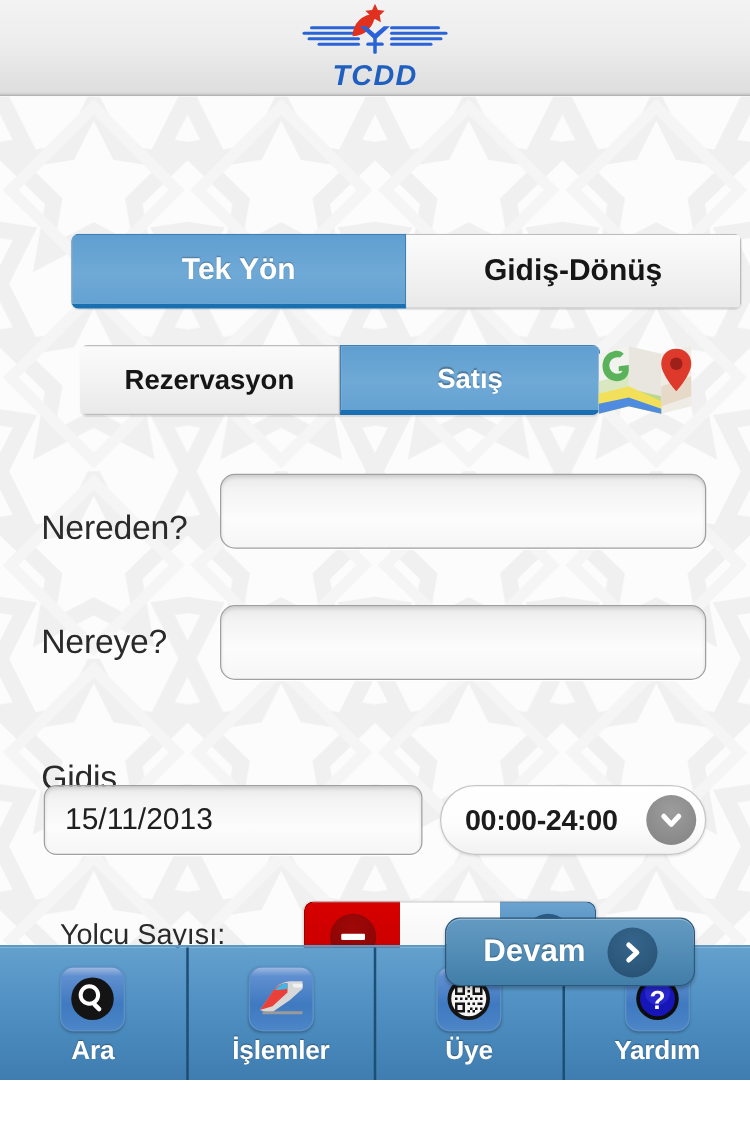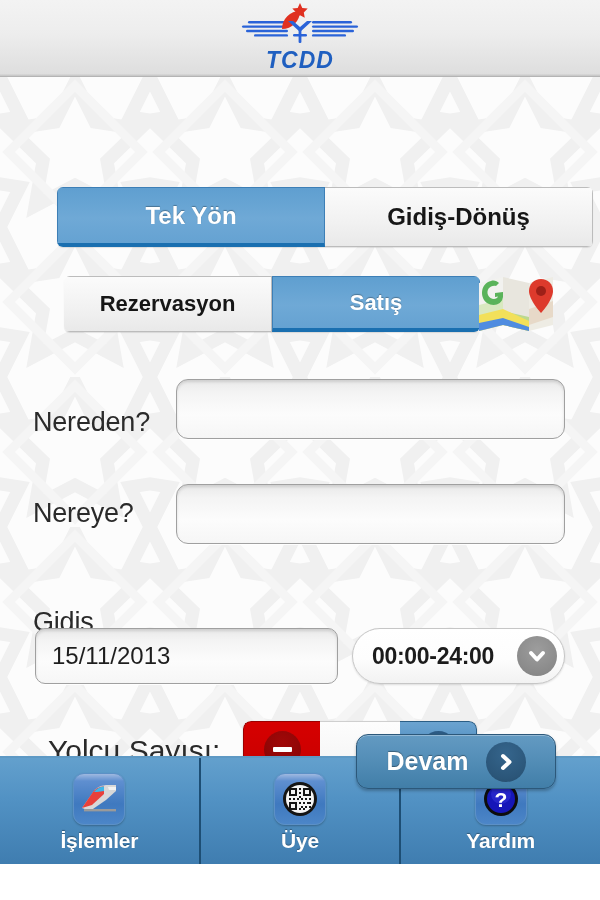--- a/index.html
+++ b/index.html
@@ -140,21 +140,21 @@
     letter-spacing: -0.3px;
   }
   .chev-circle {
     width: 40px; height: 40px; border-radius: 50%;
     background: radial-gradient(circle at 50% 35%, #9d9d9d 0%, #8a8a8a 70%, #7e7e7e 100%);
     display: flex; align-items: center; justify-content: center;
     flex: none;
   }
 
   
-  #label-passengers { position: absolute; top: 657px; left: 48px; font-size: 30px; color: #2a2a2a; text-align: center; }
+  #label-passengers { position: absolute; top: 657px; left: 48px; font-size: 23px; color: #2a2a2a; text-align: center; }
   .stepper {
     position: absolute; top: 644px; left: 243px;
     width: 234px; height: 56px;
     display: flex;
     border-radius: 8px;
     overflow: hidden;
     box-shadow: 0 1px 2px rgba(0,0,0,0.22);
   }
   .step-btn {
     width: 77px; height: 100%;
@@ -382,20 +382,30 @@
     <span class="devam-label">Devam</span>
     <span class="arrow-circle">
       <svg width="22" height="22" viewBox="0 0 22 22">
         <path d="M8 5 L14.5 11 L8 17" fill="none" stroke="#ffffff" stroke-width="4" stroke-linecap="round" stroke-linejoin="round"></path>
       </svg>
     </span>
   </div>
 
   <div class="tabbar">
 
+    <div class="tab">
+      <span class="tab-icon">
+        <svg width="40" height="40" viewBox="0 0 40 40">
+          <circle cx="20" cy="20" r="17" fill="#141414"></circle>
+          <circle cx="17.5" cy="17" r="7" fill="none" stroke="#ffffff" stroke-width="3.2"></circle>
+          <rect x="21.5" y="22" width="9" height="3.6" rx="1.8" fill="#ffffff" transform="rotate(45 21.5 22)"></rect>
+        </svg>
+      </span>
+      <span class="tab-label">Ara</span>
+    </div>
 
     <div class="tab">
       <span class="tab-icon">
         <svg width="42" height="42" viewBox="0 0 42 42">
           <path d="M4 30 L16 13 C19 9 24 7 30 7 L38 7 L38 13 L28 22 L12 33 Z" fill="#d8d8d8"></path>
           <path d="M4 30 L15 14 C18 10 22 8.5 26 8.5 L26 16 L14 27 Z" fill="#e9403a"></path>
           <path d="M16 14 C19 10 23 8.5 26 8.5 L26 13 L19 14 Z" fill="#3fb6e8"></path>
           <path d="M30 9 L38 9 L38 12 L31 12 Z" fill="#f2f2f2"></path>
           <rect x="6" y="31" width="32" height="2.4" fill="#9a9a9a"></rect>
         </svg>

